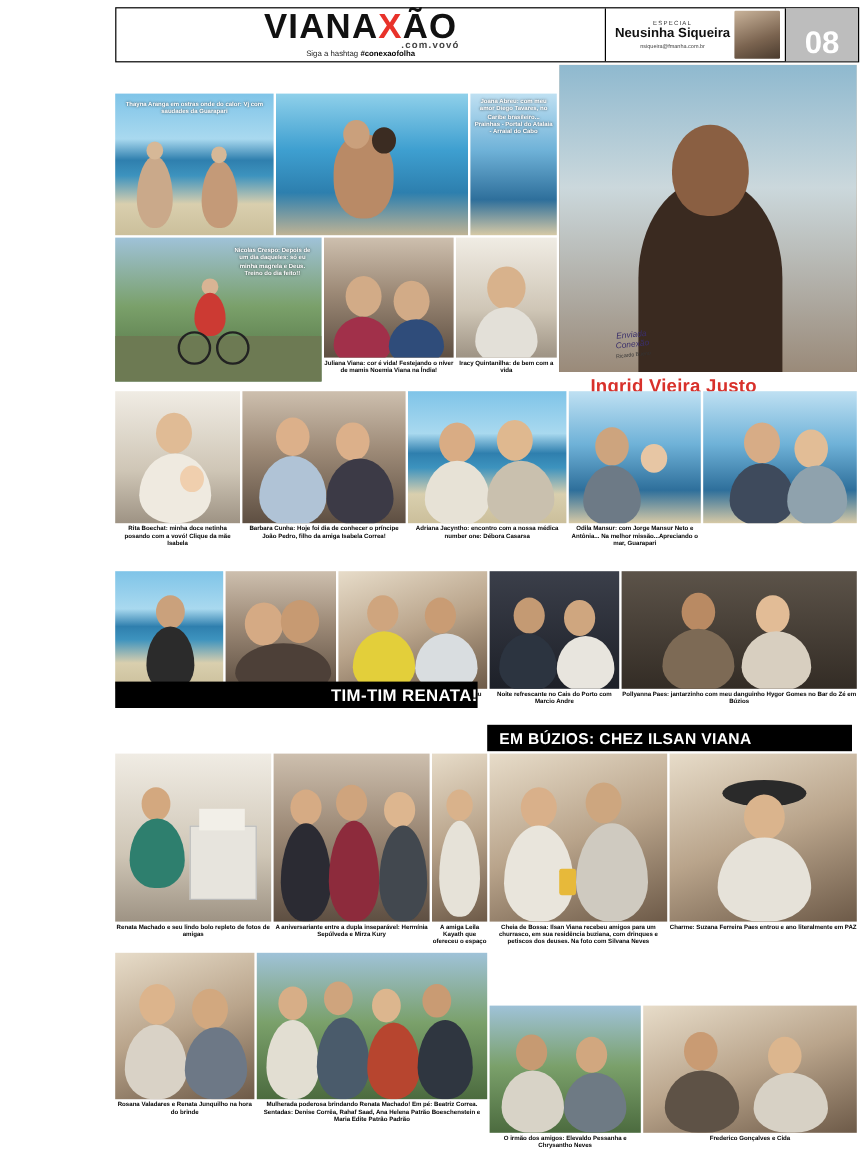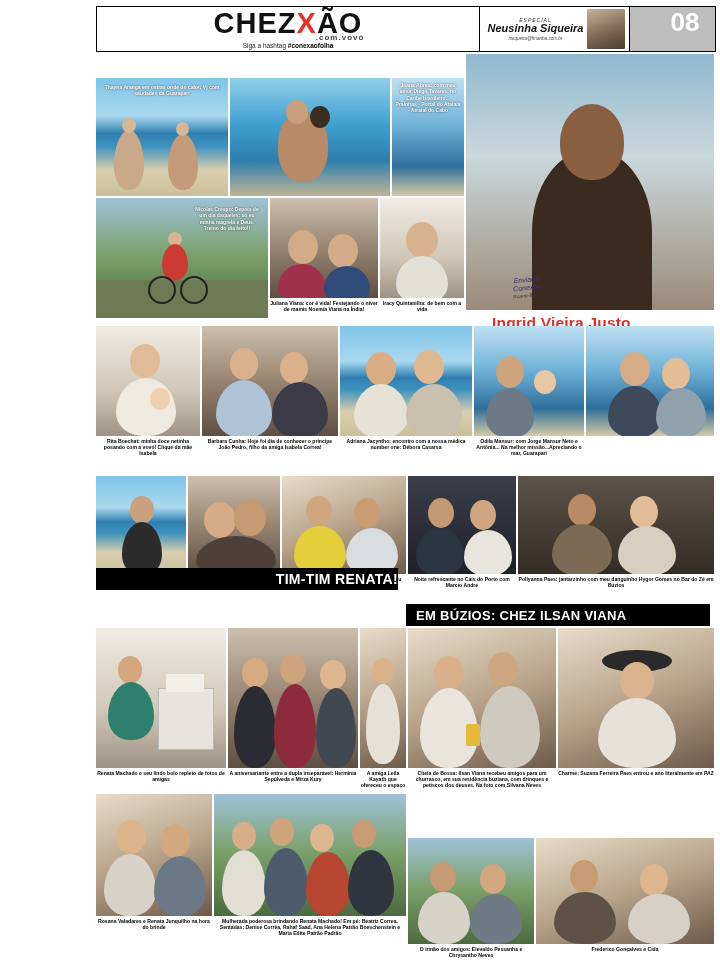--- a/index.html
+++ b/index.html
@@ -16,26 +16,26 @@
   .mh-logo .l1{font-size:17px;font-weight:bold;letter-spacing:-0.5px;line-height:1;}
   .mh-logo .l1 b{font-weight:bold;}
   .mh-logo .l2{font-size:4.6px;letter-spacing:0.2px;margin-top:3px;color:#222;}
   .mh-center{flex:1;display:flex;flex-direction:column;justify-content:center;align-items:center;border-right:1px solid #000;}
   .mh-conexao{font-size:29px;font-weight:bold;letter-spacing:1px;line-height:1;position:relative;}
   .mh-conexao .x{color:#e8322a;}
   .mh-sub-right{font-size:8px;color:#444;position:absolute;right:-2px;bottom:-4px;}
   .mh-tag{font-size:6.5px;margin-top:4px;color:#222;}
   .mh-tag b{color:#000;}
   .mh-especial{width:150px;display:flex;align-items:center;border-right:1px solid #000;box-sizing:border-box;padding:0 4px;}
-  .mh-esp-txt{flex:1;text-align:center;font-style:italic;}
+  .mh-esp-txt{flex:1;text-align:center;}
   .mh-esp-txt .e1{font-size:5px;letter-spacing:1px;color:#333;}
   .mh-esp-txt .e2{font-size:11px;font-weight:bold;line-height:1.05;}
   .mh-esp-txt .e3{font-size:4.6px;color:#444;margin-top:2px;}
   .mh-avatar{width:38px;height:40px;background:linear-gradient(160deg,#c9b39a,#7b6450 60%,#4a3b2e);border-radius:1px;}
-  .mh-page{width:60px;display:flex;align-items:flex-start;justify-content:center;background:#bdbdbd;padding-left:25px;}
+  .mh-page{width:60px;display:flex;align-items:flex-end;justify-content:center;background:#bdbdbd;}
   .mh-page span{font-size:26px;font-weight:bold;color:#fff;}
 
   
   .banner{position:absolute;background:#000;color:#fff;font-weight:bold;display:flex;align-items:center;padding-left:10px;box-sizing:border-box;}
   .banner span{letter-spacing:0.3px;}
 
   
   .ph{position:absolute;overflow:hidden;background:#8c8c8c;}
   .cap{position:absolute;font-size:5.1px;line-height:1.22;color:#000;font-weight:bold;text-align:center;}
   .ovl{position:absolute;color:#fff;font-size:5px;line-height:1.25;font-weight:bold;text-align:center;text-shadow:0 0 2px rgba(0,0,0,.8);}
@@ -61,21 +61,21 @@
   .head{position:absolute;border-radius:50%;}
 </style>
 </head>
 <body>
 
 <div class="page">
 
   <div class="masthead">
     <div class="mh-center">
       <div class="mh-conexao">
-        <span>CHEZ</span><span class="x">X</span><span>ÃO</span><span class="mh-sub-right">.com.vovó</span>
+        <span>VIANA</span><span class="x">X</span><span>ÃO</span><span class="mh-sub-right">.com.vovó</span>
       </div>
       <div class="mh-tag"><span>Siga a hashtag </span><b>#conexaofolha</b></div>
     </div>
     <div class="mh-especial">
       <div class="mh-esp-txt">
         <div class="e1">ESPECIAL</div>
         <div class="e2">Neusinha Siqueira</div>
         <div class="e3">nsiqueira@fmanha.com.br</div>
       </div>
       <div class="mh-avatar"></div>

